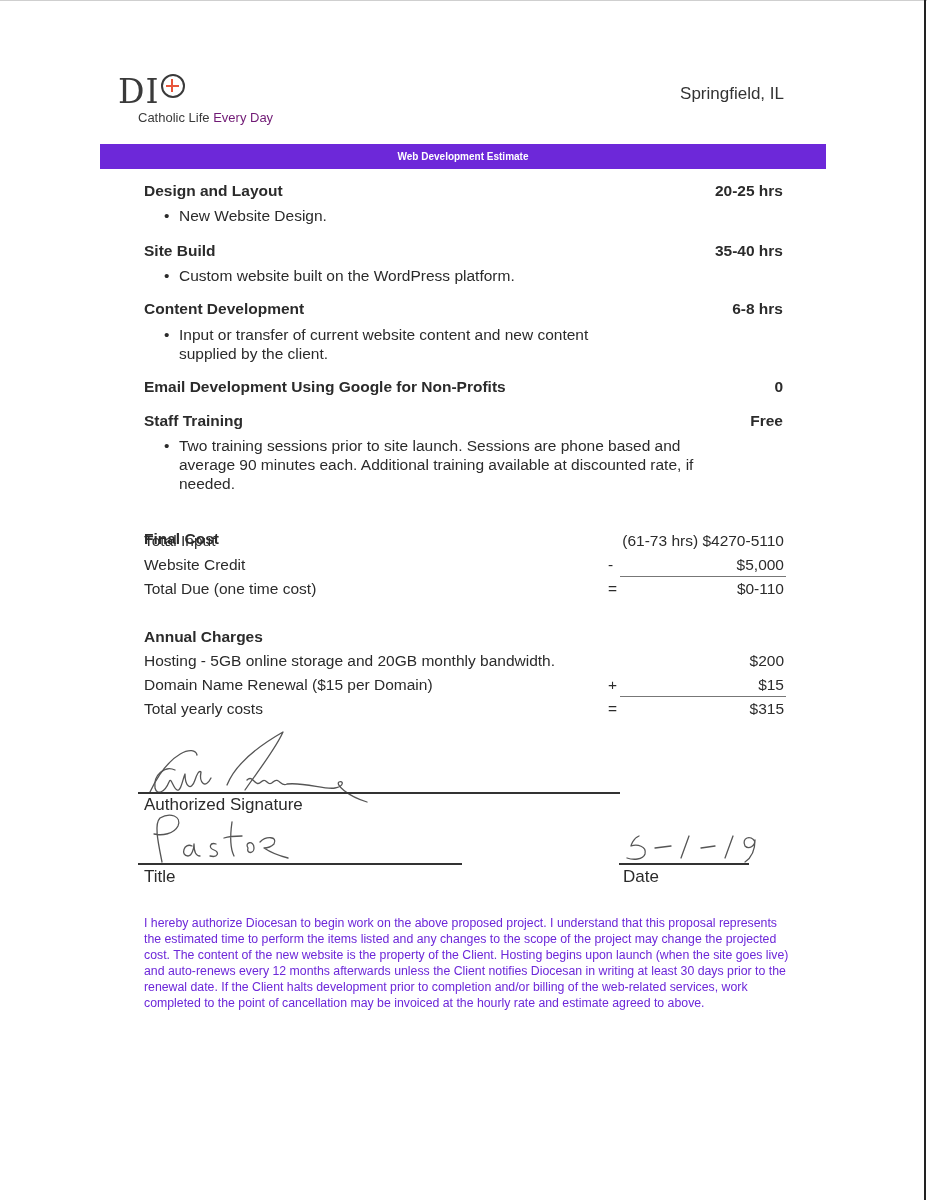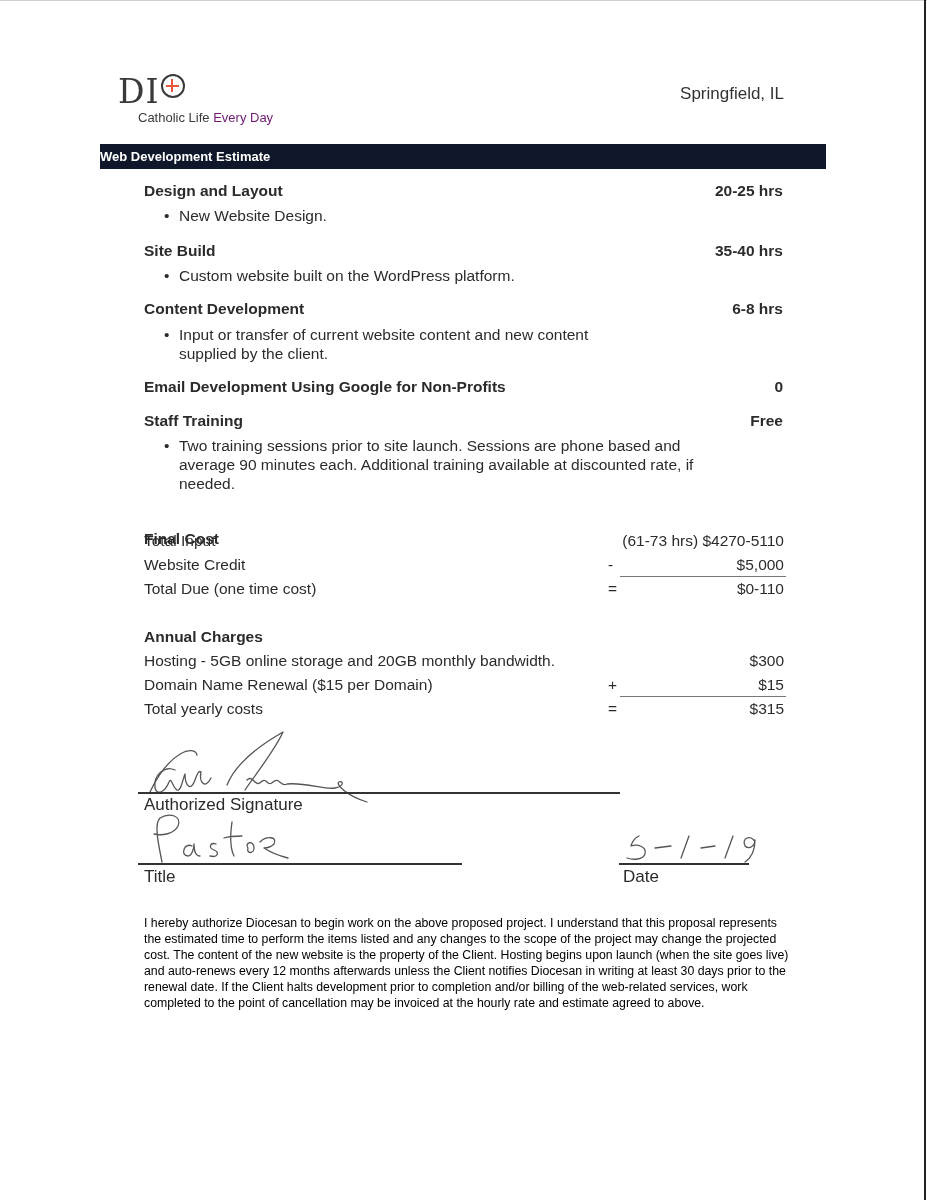--- a/index.html
+++ b/index.html
@@ -23,22 +23,22 @@
   .logo-o .cross-v { position: absolute; left: 8.5px; top: 3px; width: 2px; height: 13px; background: #e8553a; }
   .logo-o .cross-h { position: absolute; left: 3px; top: 8.5px; width: 13px; height: 2px; background: #e8553a; }
   .logo-tag { font-size: 13px; color: #3a3a3a; margin-left: 20px; margin-top: 0px; }
   .logo-tag .accent { color: #701a75; }
 
   
   .client { position: absolute; right: 143px; top: 82px; text-align: right; font-size: 17px; line-height: 24px; color: #333; }
 
   
   .banner {
-    position: absolute; left: 100px; top: 144px; width: 726px; height: 25px; background: #0f172a;
-    color: #ffffff; font-weight: bold; font-size: 13px; line-height: 25px;
+    position: absolute; left: 100px; top: 144px; width: 726px; height: 25px; background: #6d28d9;
+    color: #ffffff; font-weight: bold; font-size: 10px; text-align: center; line-height: 25px;
   }
 
   .row { position: absolute; left: 144px; right: 144px; font-size: 15.5px; }
   .heading { font-weight: bold; color: #2b2b2b; }
   .val { position: absolute; right: 0; top: 0; font-weight: bold; }
   .bullet { position: absolute; left: 164px; font-size: 15.5px; line-height: 19px; color: #2b2b2b; }
   .bullet .dot { position: absolute; left: 0; top: 0; }
   .bullet .txt { display: block; margin-left: 15px; }
 
   .line-row { position: absolute; left: 144px; width: 644px; font-size: 15.5px; height: 20px; }
@@ -46,21 +46,21 @@
   .line-row .op { position: absolute; left: 464px; top: 0; }
   .line-row .amt { position: absolute; right: 4px; top: 0; }
   .rule { position: absolute; height: 1px; background: #777; }
 
   
   .sig-line { position: absolute; height: 1.5px; background: #333; }
   .sig-label { position: absolute; font-size: 17px; color: #2b2b2b; }
   .hand { position: absolute; }
   .hand path { fill: none; stroke: #555; stroke-width: 1.3; stroke-linecap: round; stroke-linejoin: round; }
 
-  .legal { position: absolute; left: 144px; top: 915px; width: 650px; font-size: 12.3px; line-height: 16px; color: #000000; }
+  .legal { position: absolute; left: 144px; top: 915px; width: 650px; font-size: 12.3px; line-height: 16px; color: #6d28d9; }
 </style>
 </head>
 <body>
 
 <div class="edge-top"></div>
 <div class="edge-right"></div>
 
 <div class="logo">
   <div class="logo-word">
     <span>DI</span>
@@ -140,21 +140,21 @@
   <span class="op">=</span>
   <span class="amt">$0-110</span>
 </div>
 
 <div class="row" style="top:628px;">
   <span class="heading">Annual Charges</span>
 </div>
 <div class="line-row" style="top:652px;">
   <span class="label">Hosting - 5GB online storage and 20GB monthly bandwidth.</span>
   <span class="op"></span>
-  <span class="amt">$300</span>
+  <span class="amt">$200</span>
 </div>
 <div class="line-row" style="top:676px;">
   <span class="label">Domain Name Renewal ($15 per Domain)</span>
   <span class="op">+</span>
   <span class="amt">$15</span>
 </div>
 <div class="rule" style="left:620px; width:166px; top:696px;"></div>
 <div class="line-row" style="top:700px;">
   <span class="label">Total yearly costs</span>
   <span class="op">=</span>

